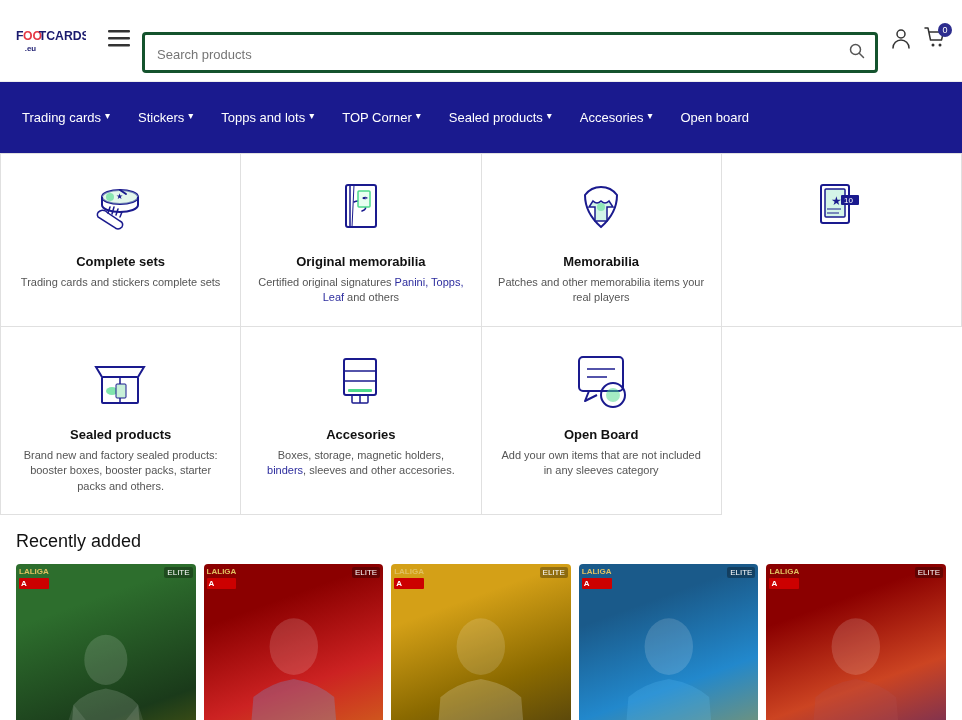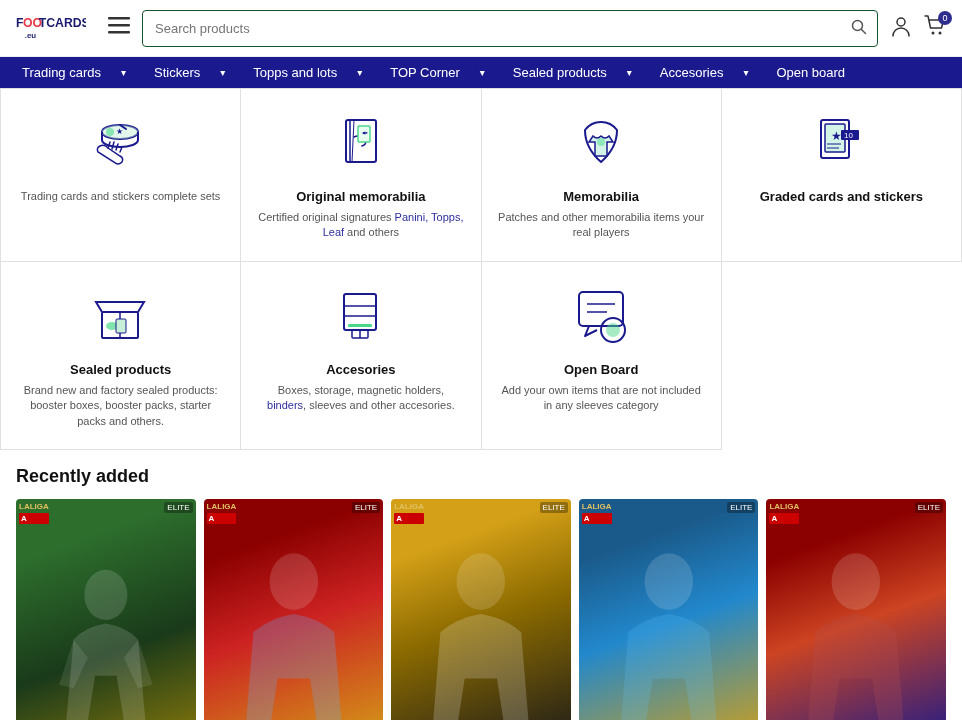--- a/index.html
+++ b/index.html
@@ -24,24 +24,25 @@
       min-width: 80px;
     }
     .hamburger {
       font-size: 22px;
       cursor: pointer;
       color: #333;
     }
     .search-bar {
       flex: 1;
       display: flex;
-      align-items: center;
-      border: 1px solid #14532d;
+      align-items: flex-end;
+      border: 3px solid #14532d;
       border-radius: 4px;
       overflow: hidden;
+      margin-top: 24px;
     }
     .search-bar input {
       flex: 1;
       border: none;
       outline: none;
       padding: 8px 12px;
       font-size: 13px;
     }
     .search-bar button {
       background: none;
@@ -79,25 +80,25 @@
     
     .navbar {
       background: #1a1a8e;
       display: flex;
       align-items: center;
       padding: 0 8px;
     }
     .navbar a {
       color: #fff;
       text-decoration: none;
-      padding: 8px 14px;
+      padding: 28px 14px;
       font-size: 13px;
       display: flex;
-      align-items: center;
-      gap: 20px;
+      align-items: flex-start;
+      gap: 4px;
       white-space: nowrap;
     }
     .navbar a .chevron { font-size: 10px; }
 
     
     .category-grid {
       display: grid;
       grid-template-columns: repeat(4, 1fr);
       border-left: 1px solid #e0e0e0;
       border-top: 1px solid #e0e0e0;
@@ -135,21 +136,21 @@
       color: #2d2d9e;
       text-decoration: none;
     }
 
     
     .recently-section {
       padding: 16px 16px 0;
     }
     .recently-title {
       font-size: 18px;
-      font-weight: bold;
+      font-weight: normal;
       margin-bottom: 12px;
       color: #111;
     }
     .product-grid {
       display: grid;
       grid-template-columns: repeat(5, 1fr);
       gap: 8px;
     }
     .product-card {
       cursor: pointer;
@@ -273,20 +274,21 @@
         <path d="M20 36 L22 30" stroke="#1a1a8e" stroke-width="1.5" stroke-linecap="round"></path>
         <path d="M24 37 L26 30" stroke="#1a1a8e" stroke-width="1.5" stroke-linecap="round"></path>
         <path d="M28 38 L30 32" stroke="#1a1a8e" stroke-width="1.5" stroke-linecap="round"></path>
         <path d="M32 40 L34 35" stroke="#1a1a8e" stroke-width="1.5" stroke-linecap="round"></path>
 
         <text x="28" y="22" font-size="8" fill="#1a1a8e">★</text>
 
         <circle cx="22" cy="20" r="4" fill="#4cd98a" opacity="0.6"></circle>
       </svg>
     </div>
+    <div class="category-title">Complete sets</div>
     <div class="category-desc">Trading cards and stickers complete sets</div>
   </div>
 
   <div class="category-card">
     <div class="category-icon">
       <svg viewBox="0 0 65 65" fill="none" xmlns="http://www.w3.org/2000/svg">
         <rect x="18" y="8" width="30" height="42" rx="2" stroke="#1a1a8e" stroke-width="2" fill="none"></rect>
         <rect x="18" y="8" width="30" height="42" rx="2" fill="none"></rect>
 
         <line x1="22" y1="8" x2="22" y2="50" stroke="#1a1a8e" stroke-width="1.5"></line>
@@ -327,21 +329,20 @@
 
         <text x="22" y="28" font-size="12" fill="#1a1a8e">★</text>
 
         <rect x="32" y="18" width="18" height="10" rx="1" fill="#1a1a8e"></rect>
         <text x="35" y="26" font-size="8" fill="#fff">10</text>
 
         <line x1="18" y1="32" x2="32" y2="32" stroke="#1a1a8e" stroke-width="1"></line>
         <line x1="18" y1="36" x2="30" y2="36" stroke="#1a1a8e" stroke-width="1"></line>
       </svg>
     </div>
-    <div class="category-title">Graded cards and stickers</div>
   </div>
 
   <div class="category-card">
     <div class="category-icon">
       <svg viewBox="0 0 65 65" fill="none" xmlns="http://www.w3.org/2000/svg">
 
         <rect x="14" y="28" width="36" height="26" rx="1" stroke="#1a1a8e" stroke-width="2" fill="none"></rect>
 
         <path d="M14 28 L8 18 L32 18" stroke="#1a1a8e" stroke-width="2" fill="none"></path>
 

